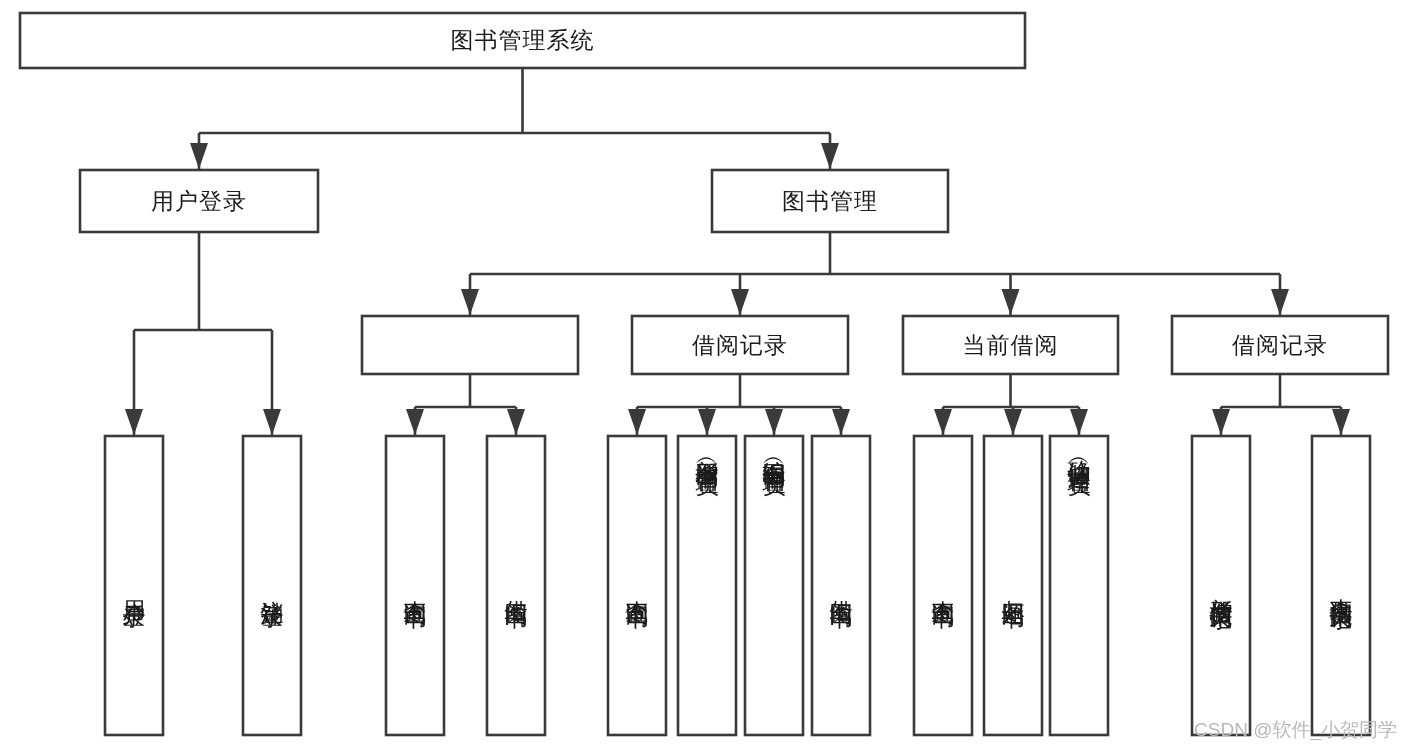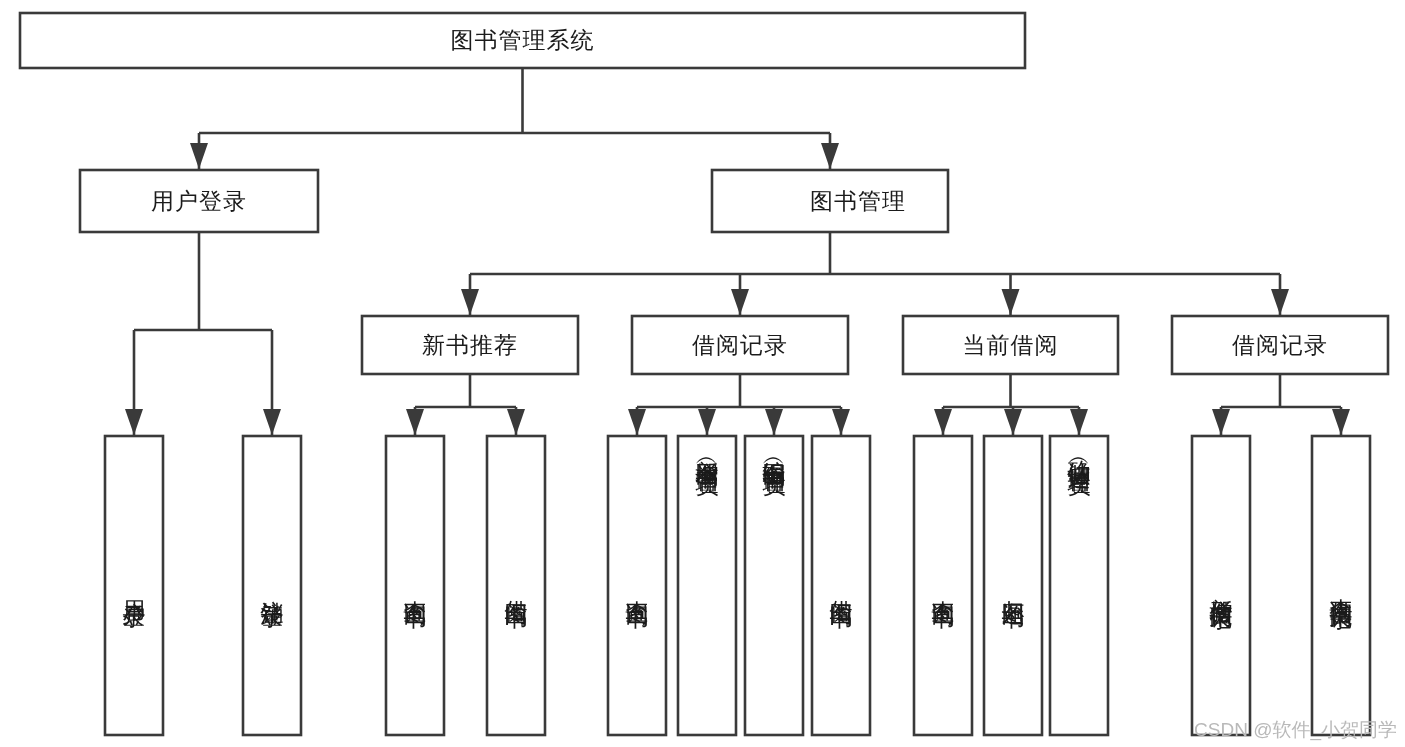--- a/index.html
+++ b/index.html
@@ -154,22 +154,21 @@
         <rect x="914" y="436" width="58" height="299" class="node-box"></rect>
         <rect x="984" y="436" width="58" height="299" class="node-box"></rect>
         <rect x="1050" y="436" width="58" height="299" class="node-box"></rect>
         <rect x="1192" y="436" width="58" height="299" class="node-box"></rect>
         <rect x="1312" y="436" width="58" height="299" class="node-box"></rect>
       </g>
   </svg>
   <div id="label-layer" style="position:absolute;left:0;top:0;width:1405px;height:747px;pointer-events:none;">
       <div style="position: absolute; left: 20px; top: 13px; width: 1005px; height: 55px; display: flex; align-items: center; justify-content: center; font-size: 23px; color: rgb(27, 27, 27); letter-spacing: 1px;">图书管理系统</div>
       <div style="position: absolute; left: 80px; top: 170px; width: 238px; height: 62px; display: flex; align-items: center; justify-content: center; font-size: 23px; color: rgb(27, 27, 27); letter-spacing: 1px;">用户登录</div>
-      <div style="position: absolute; left: 712px; top: 170px; width: 236px; height: 62px; display: flex; align-items: center; justify-content: center; font-size: 23px; color: rgb(27, 27, 27); letter-spacing: 1px; padding-left: 28px;">图书管理</div>
-      <div style="position: absolute; left: 362px; top: 316px; width: 216px; height: 58px; display: flex; align-items: center; justify-content: center; font-size: 23px; color: rgb(27, 27, 27); letter-spacing: 1px;">新书推荐</div>
+      <div style="position: absolute; left: 712px; top: 170px; width: 236px; height: 62px; display: flex; align-items: center; justify-content: center; font-size: 23px; color: rgb(27, 27, 27); letter-spacing: 1px;">图书管理</div>
       <div style="position: absolute; left: 632px; top: 316px; width: 216px; height: 58px; display: flex; align-items: center; justify-content: center; font-size: 23px; color: rgb(27, 27, 27); letter-spacing: 1px;">借阅记录</div>
       <div style="position: absolute; left: 903px; top: 316px; width: 215px; height: 58px; display: flex; align-items: center; justify-content: center; font-size: 23px; color: rgb(27, 27, 27); letter-spacing: 1px;">当前借阅</div>
       <div style="position: absolute; left: 1172px; top: 316px; width: 216px; height: 58px; display: flex; align-items: center; justify-content: center; font-size: 23px; color: rgb(27, 27, 27); letter-spacing: 1px;">借阅记录</div>
       <div class="vlabel-wrap" style="position: absolute; left: 105px; top: 436px; width: 58px; height: 299px;">
         <span class="node-label-v" style="display: block; width: auto; height: auto;">用户登录</span>
       </div>
       <div class="vlabel-wrap" style="position: absolute; left: 243px; top: 436px; width: 58px; height: 299px;">
         <span class="node-label-v" style="display: block; width: auto; height: auto;">注销登录</span>
       </div>
       <div class="vlabel-wrap" style="position: absolute; left: 386px; top: 436px; width: 58px; height: 299px;">

